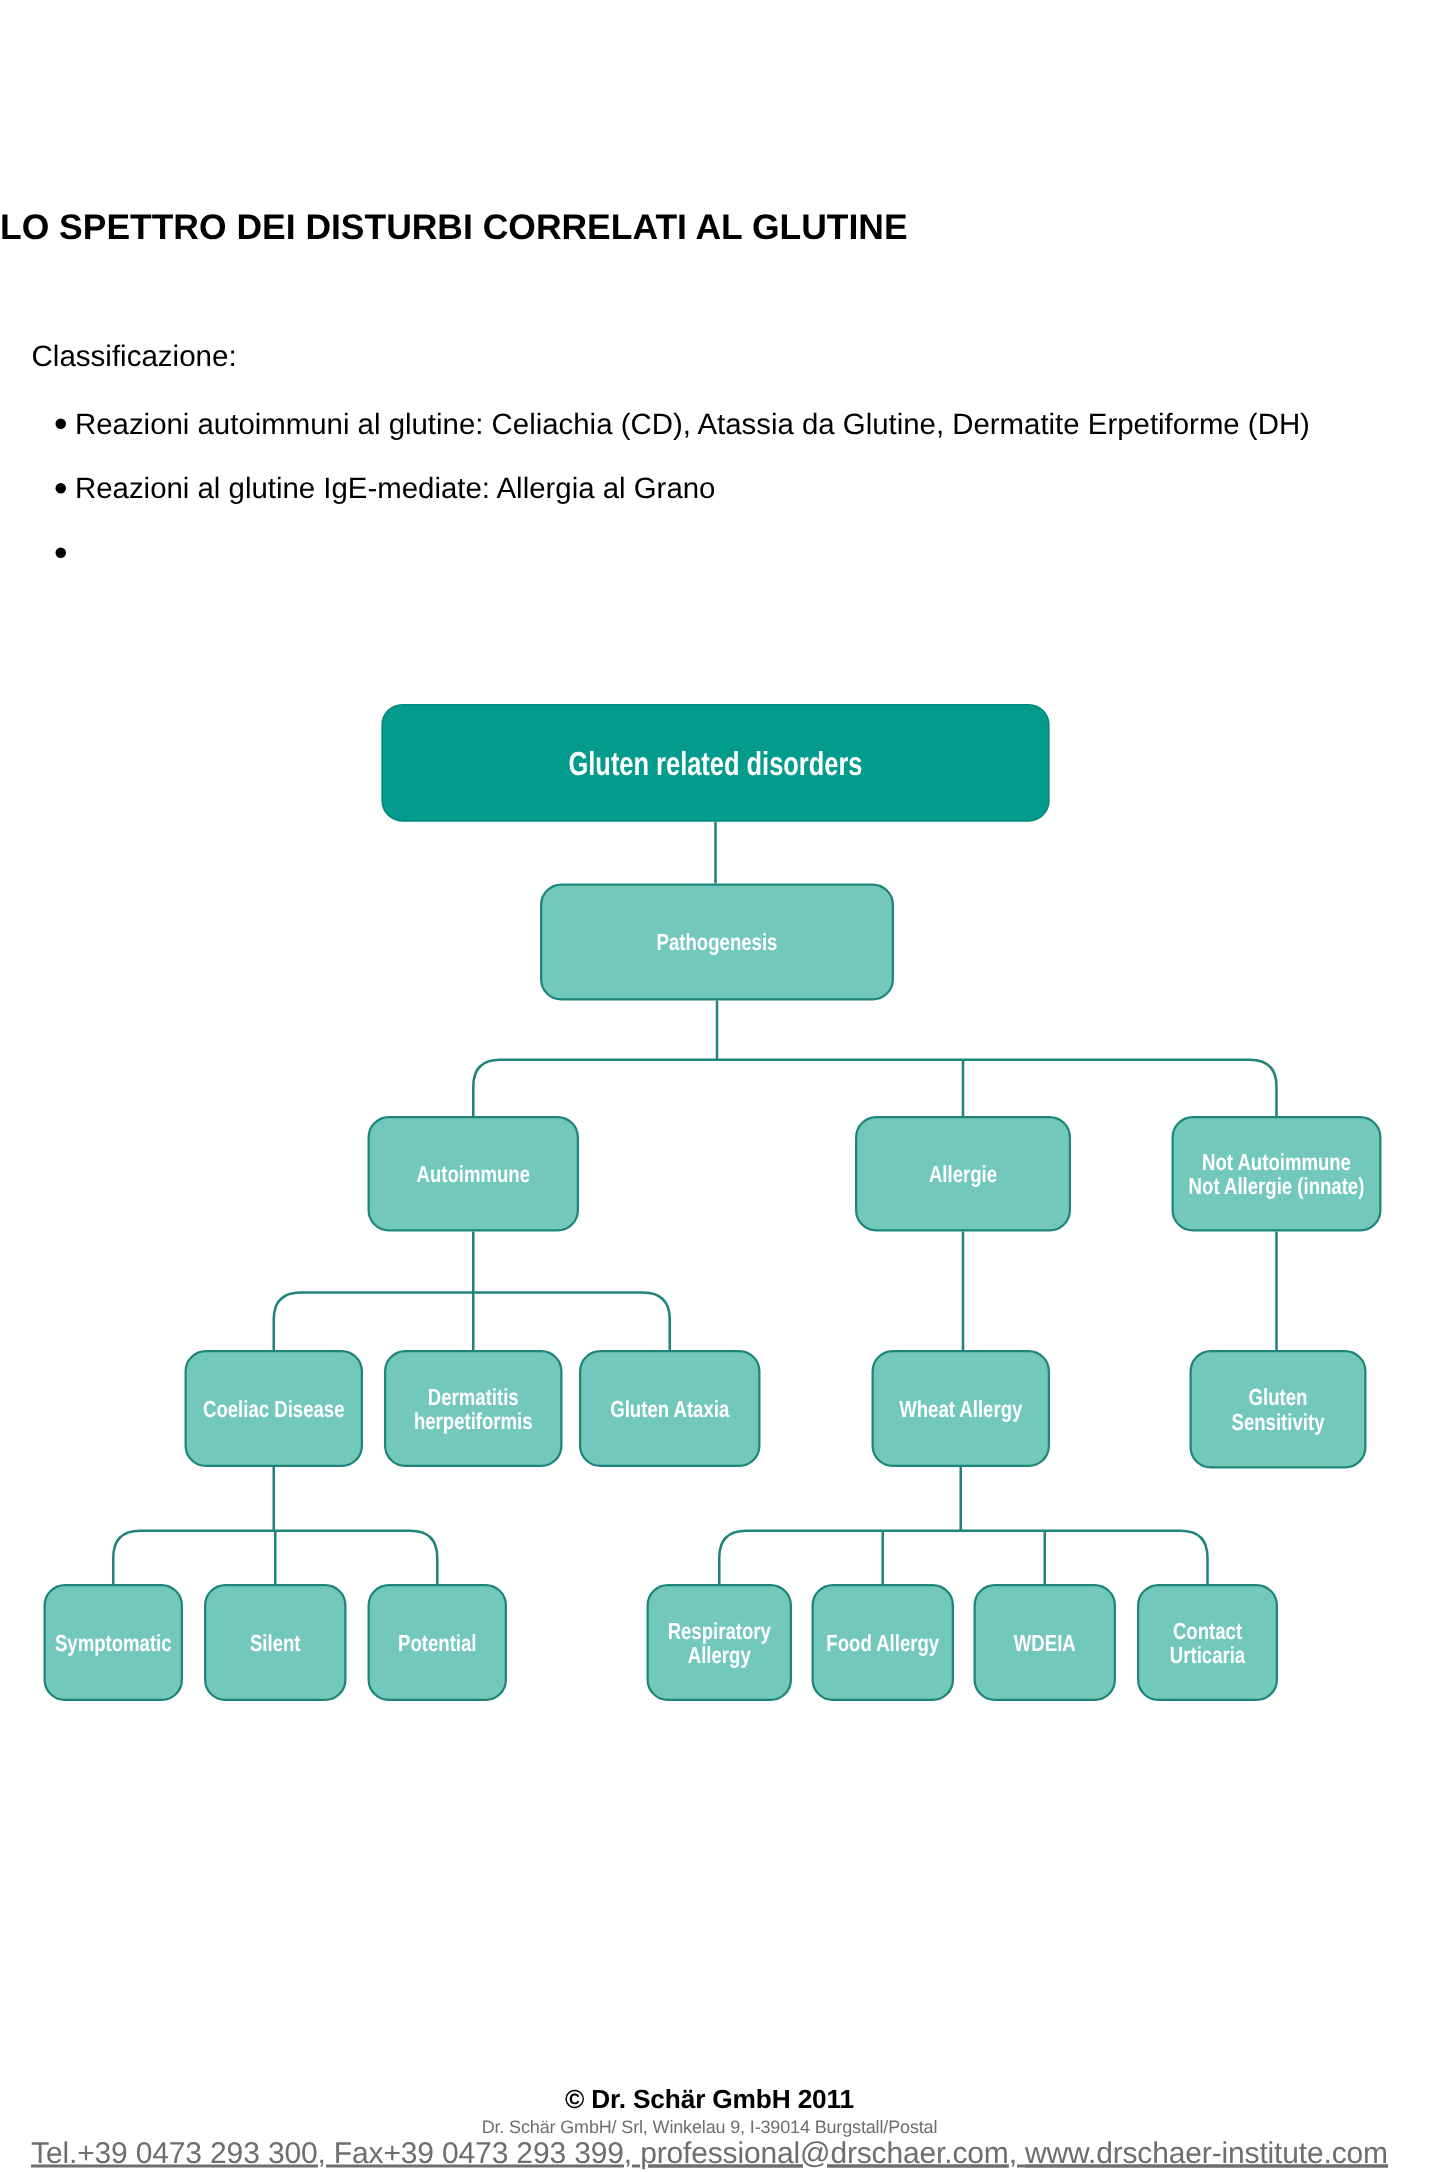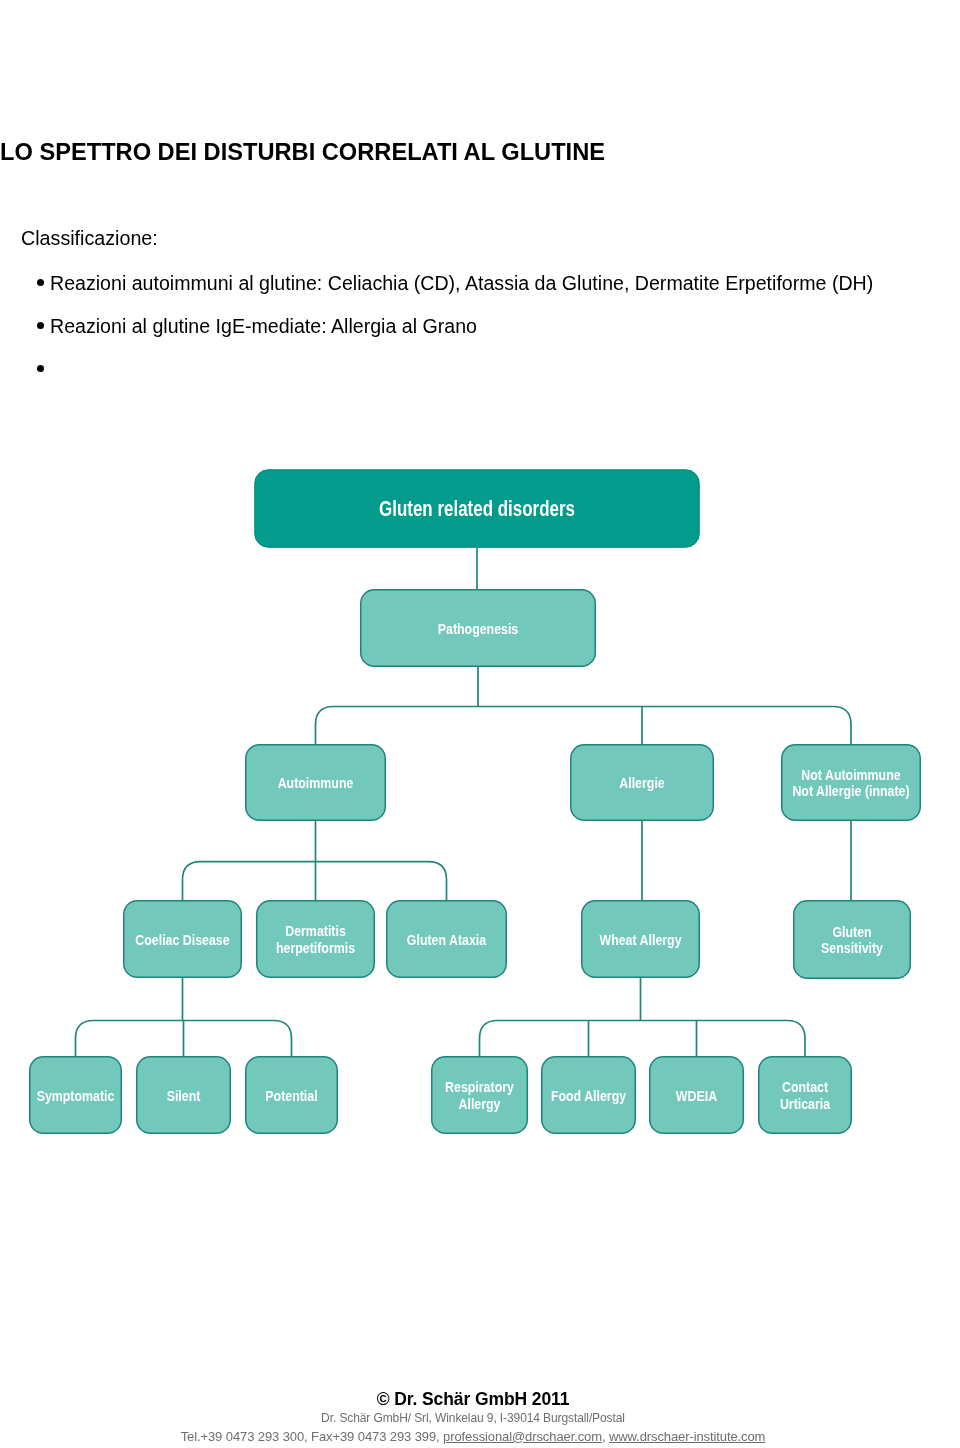--- a/index.html
+++ b/index.html
@@ -32,21 +32,21 @@
                 margin-bottom:20.2px;}
   ul.bullets li .bul{position:absolute;left:37px;top:7px;width:7px;height:7px;border-radius:50%;background:#000;font-size:0;line-height:0;overflow:hidden;text-indent:-999px;}
 
   
   #diagram{position:absolute;left:0;top:440px;width:960px;height:720px;}
 
   
   #footer{position:absolute;left:0;top:1388px;width:924px;text-align:center;margin-left:11px;}
   .f1{font-size:17.5px;font-weight:bold;color:#000;line-height:19.5px;letter-spacing:-.1px;position:relative;top:2px;}
   .f2{font-size:12px;color:#6d6e71;line-height:19.5px;letter-spacing:-.1px;position:relative;top:1px;}
-  .f3{font-size:13px;color:#6d6e71;line-height:19.5px;letter-spacing:-.1px;position:relative;top:-0.5px;}
+  .f3{font-size:20px;color:#6d6e71;line-height:19.5px;letter-spacing:-.1px;position:relative;top:-0.5px;text-decoration:underline;}
   .lnk{color:#6d6e71;text-decoration:underline;}
 </style>
 </head>
 <body>
 
 <div class="page">
 
 
   <div id="title">LO SPETTRO DEI DISTURBI CORRELATI AL GLUTINE</div>
 

